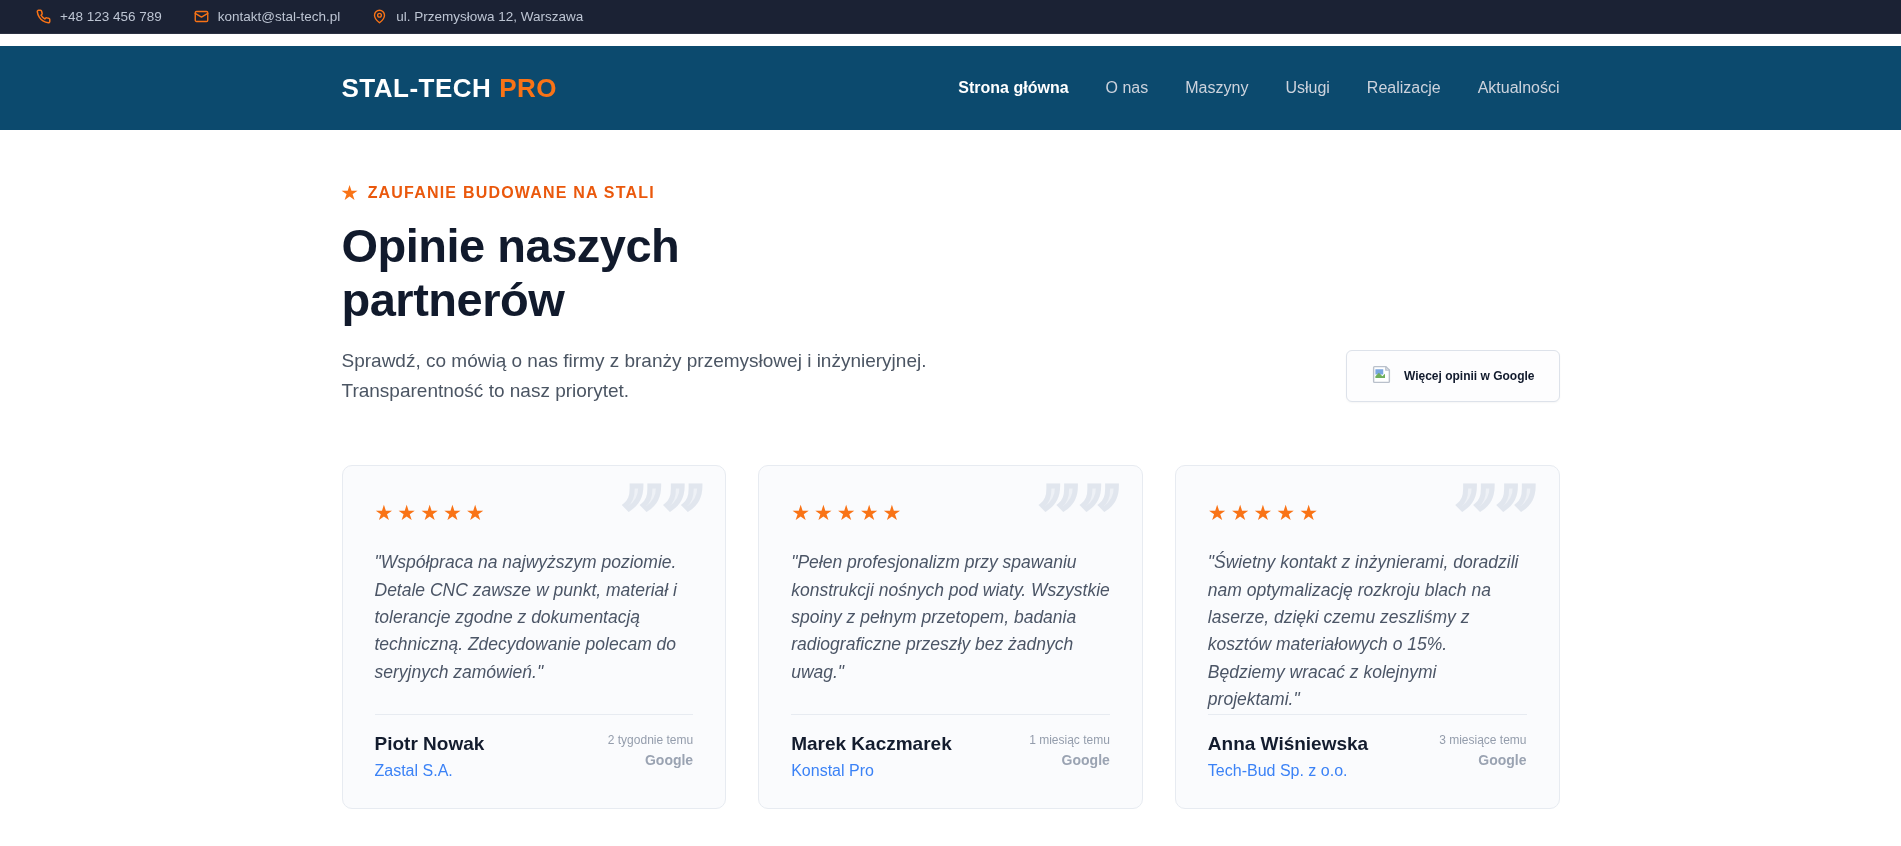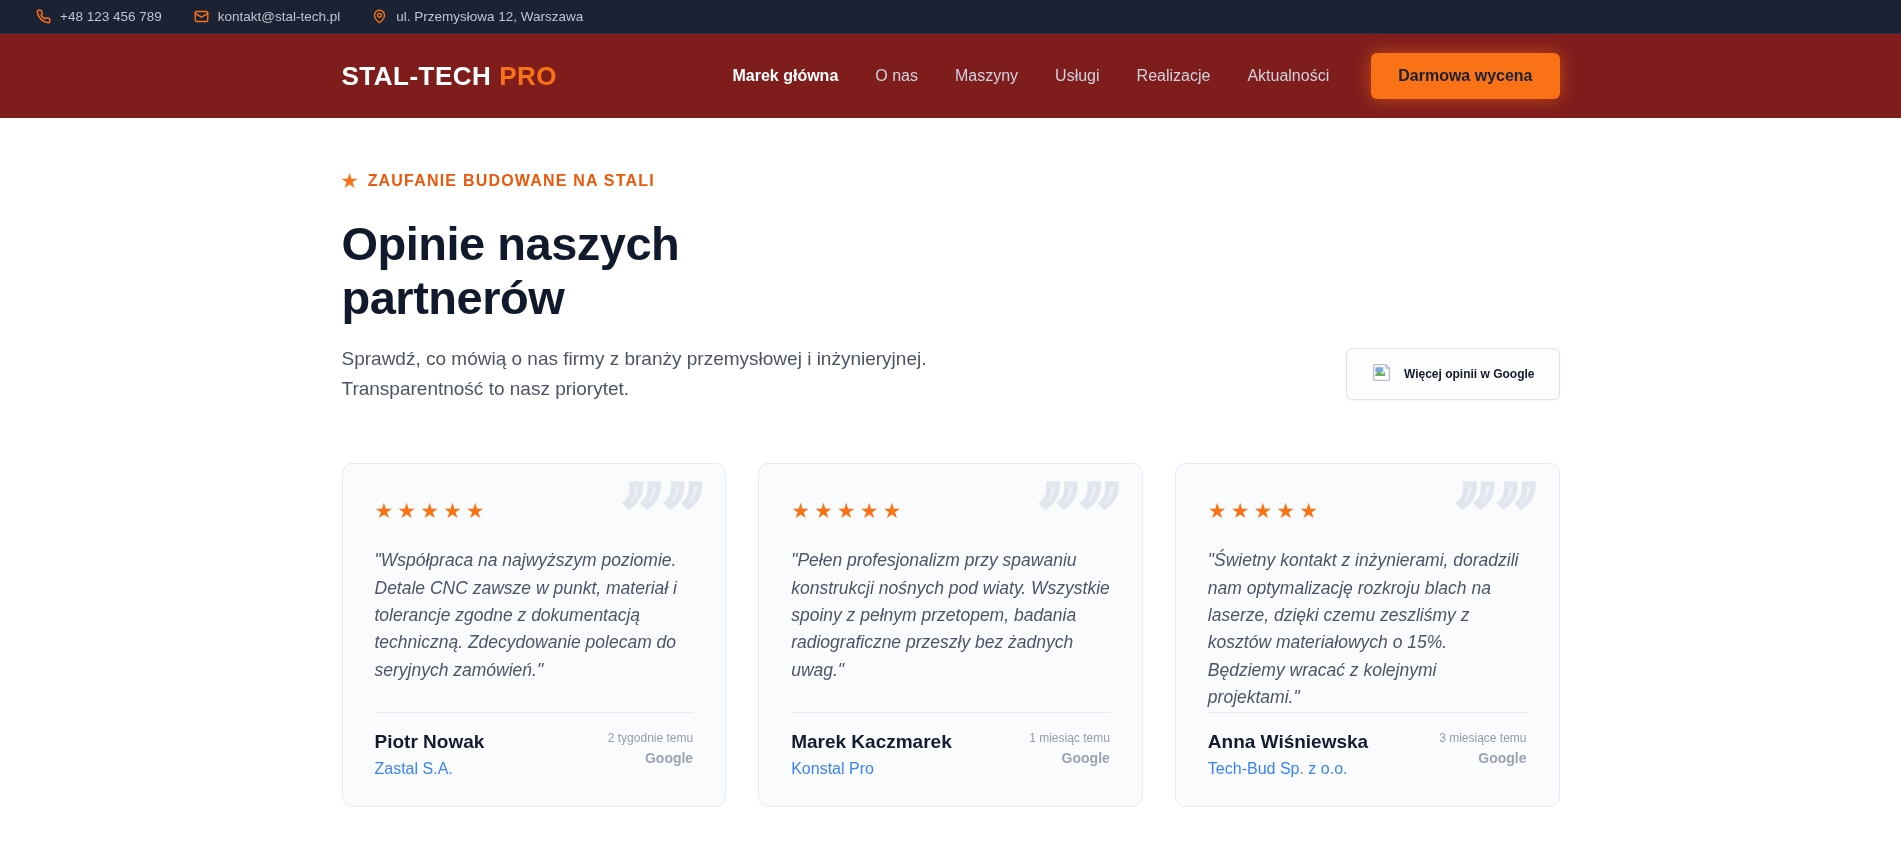--- a/index.html
+++ b/index.html
@@ -6,37 +6,37 @@
   html,body { width:1901px; height:846px; overflow:hidden; background:#ffffff;
     font-family:"Liberation Sans", sans-serif; }
 
   
   .topbar { height:34px; background:#1b2234; border-bottom:1px solid rgba(255,255,255,0.07);
     display:flex; align-items:center; padding:16px 36px; gap:32px; }
   .topbar-item { display:flex; align-items:center; gap:9px; color:#bdc5d3; font-size:13.5px; }
   .topbar-item svg { display:block; }
 
   
-  .navbar { height:84px; background:#7f1d1d; display:flex; align-items:center; }
+  .navbar { height:84px; background:#0c4a6e; display:flex; align-items:center;margin-top:12px; }
   .nav-inner { width:1218px; margin:0 auto; display:flex; align-items:center; }
   .logo { font-size:26px; font-weight:bold; letter-spacing:0.5px; color:#ffffff; cursor:pointer; white-space:nowrap; }
   .logo .pro { color:#f97316; }
   .nav-links { margin-left:auto; display:flex; align-items:center; gap:37px; }
   .nav-link { font-size:16px; color:#cdd3dd; cursor:pointer; white-space:nowrap; }
   .nav-link.active { color:#ffffff; font-weight:bold; }
   .cta-btn { margin-left:42px; background:#f97316; color:#1a2130; font-weight:bold; font-size:16px;
     padding:14px 27px; border:none; border-radius:6px; cursor:pointer; white-space:nowrap;
     box-shadow:0 0 18px rgba(249,115,22,0.55); font-family:"Liberation Sans", sans-serif; }
 
   
   .section { width:1218px; margin:0 auto; padding-top:52px; }
   .eyebrow { display:flex; align-items:center; gap:10px; color:#ea580c; font-weight:bold;
     font-size:16px; letter-spacing:1.2px; }
   .eyebrow .star-glyph { color:#f97316; font-size:18px; letter-spacing:0; }
-  .page-title { margin-top:25px; max-width:480px; font-size:47px; line-height:1.14;
+  .page-title { margin-top:15px; max-width:480px; font-size:47px; line-height:1.14;
     font-weight:bold; color:#111a2c; letter-spacing:-0.5px; }
   .sub-row { display:flex; align-items:center; justify-content:space-between; margin-top:20px; }
   .subtitle { font-size:19px; line-height:1.55; color:#4b5563; }
   .google-btn { display:flex; align-items:center; gap:12px; background:#fdfdfe; border:1px solid #dde2ea;
     border-radius:6px; padding:13px 24px; font-size:12px; font-weight:bold; color:#111a2c;
     cursor:pointer; box-shadow:0 1px 2px rgba(16,22,37,0.04); font-family:"Liberation Sans", sans-serif; }
 
   
   .cards { display:flex; gap:32px; margin-top:60px; }
   .card { flex:1; min-height:338px; background:#fafbfd; border:1px solid #e7ebf1; border-radius:10px;
@@ -85,28 +85,27 @@
   </div>
 </div>
 
 <div class="navbar">
   <div class="nav-inner">
     <div class="logo">
       <span>STAL-TECH</span>
       <span class="pro">PRO</span>
     </div>
     <div class="nav-links">
-      <span class="nav-link active">Marek główna</span>
+      <span class="nav-link active">Strona główna</span>
       <span class="nav-link">O nas</span>
       <span class="nav-link">Maszyny</span>
       <span class="nav-link">Usługi</span>
       <span class="nav-link">Realizacje</span>
       <span class="nav-link">Aktualności</span>
     </div>
-    <button class="cta-btn">Darmowa wycena</button>
   </div>
 </div>
 
 <div class="section">
   <div class="eyebrow">
     <span class="star-glyph">★</span>
     <span>ZAUFANIE BUDOWANE NA STALI</span>
   </div>
   <div class="page-title">Opinie naszych partnerów</div>
 

